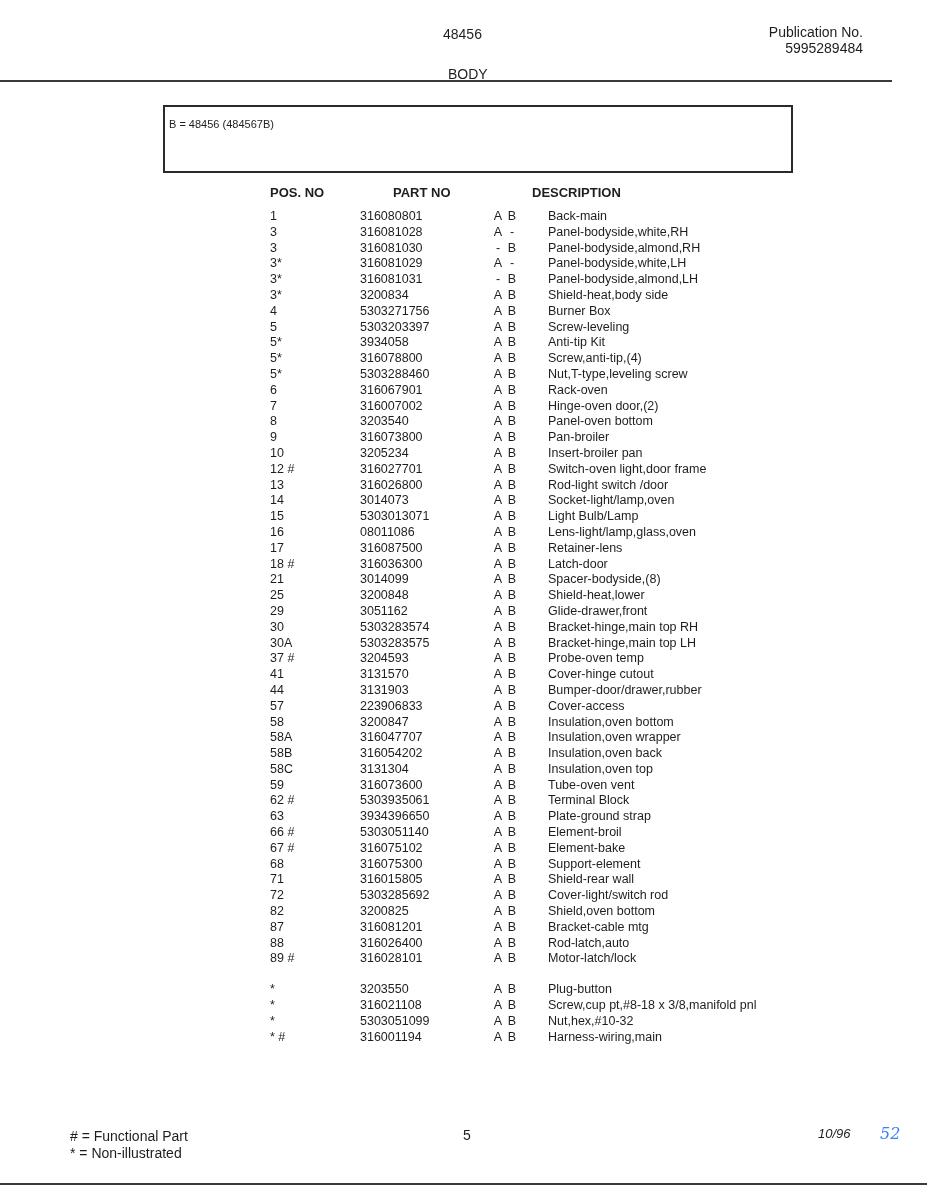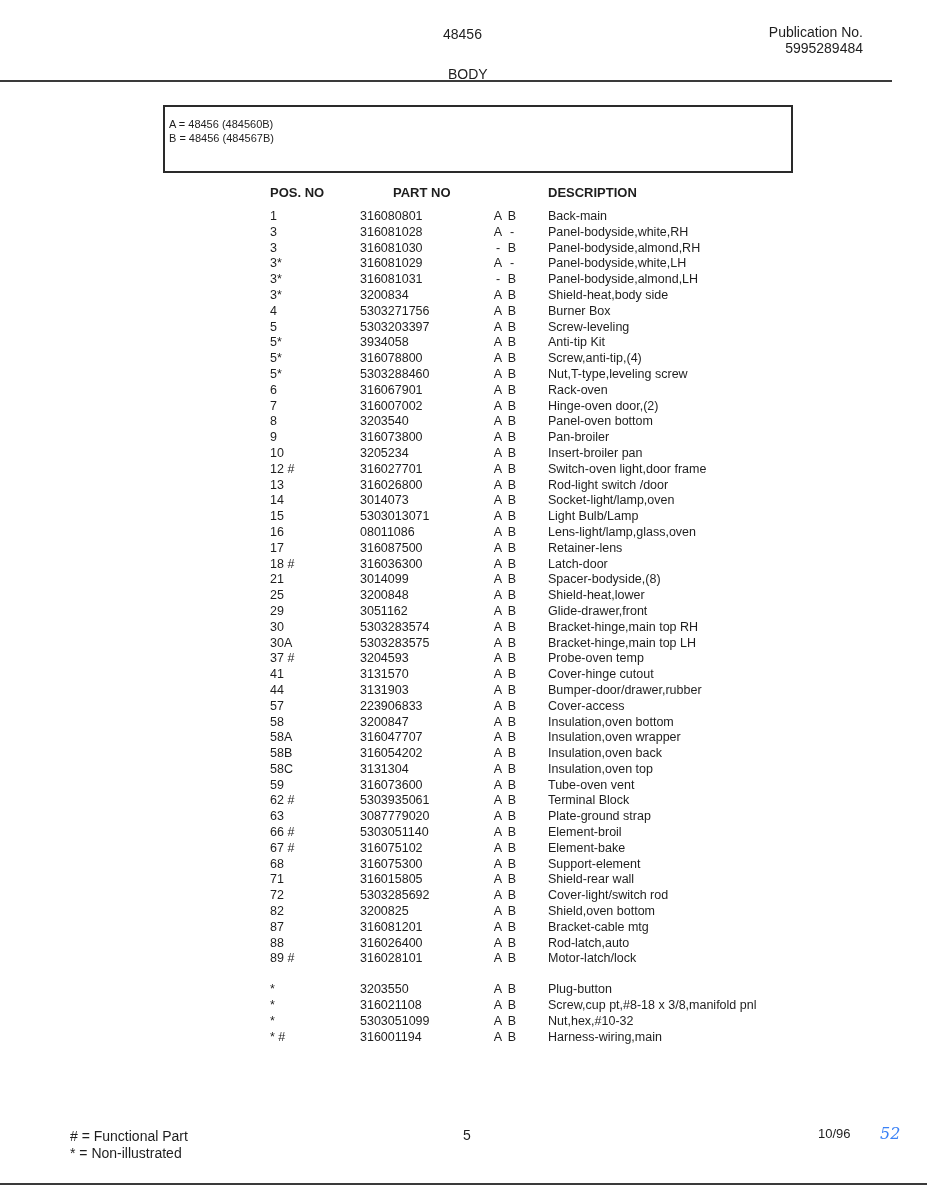--- a/index.html
+++ b/index.html
@@ -9,49 +9,48 @@
   .model { left: 443px; top: 26px; font-size: 14px; }
   .pub { right: 64px; top: 24px; font-size: 14px; text-align: right; line-height: 16px; }
   .section { left: 448px; top: 66px; font-size: 14px; }
   .rule-top { left: 0; top: 80px; width: 892px; height: 2px; background: #3a3a3a; }
   .legend-box { left: 163px; top: 105px; width: 626px; height: 64px; border: 2px solid #2a2a2a; border-right-width: 2px; }
   .legend-line { font-size: 11px; line-height: 14px; margin-left: 4px; }
   .legend-box .inner { padding-top: 10px; }
   .hdr { top: 185px; font-size: 13px; font-weight: bold; }
   .hdr-pos { left: 270px; }
   .hdr-part { left: 393px; }
-  .hdr-desc { left: 548px; }
+  .hdr-desc { left: 532px; }
   .table { left: 270px; top: 209px; width: 560px; }
   .row { height: 15.8px; position: relative; font-size: 12.5px; line-height: 15.8px; white-space: nowrap; }
   .row.gap { margin-top: 15px; }
   .c-pos { position: absolute; left: 0; width: 60px; }
   .c-part { position: absolute; left: 90px; width: 112px; }
   .c-a { position: absolute; left: 222px; width: 12px; text-align: center; }
   .c-b { position: absolute; left: 236px; width: 12px; text-align: center; }
   .c-desc { position: absolute; left: 278px; }
   .foot-legend { left: 70px; top: 1128px; font-size: 14px; line-height: 17px; }
   .page-num { left: 463px; top: 1127px; font-size: 14px; }
-  .date { left: 818px; top: 1126px; font-size: 13px; }
+  .date { left: 818px; top: 1126px; font-size: 13px; font-style: italic; }
   .handwrite { left: 880px; top: 1124px; font-size: 16px; font-style: italic; color: #3b82f6; font-family: "DejaVu Serif", serif; }
   .rule-bottom { left: 0; top: 1183px; width: 927px; height: 2px; background: #3a3a3a; }
 </style>
 </head>
 <body>
 
 <div class="abs model">48456</div>
 <div class="abs pub">
   <div>Publication No.</div>
   <div>5995289484</div>
 </div>
 <div class="abs section">BODY</div>
 <div class="abs rule-top"></div>
 
 <div class="abs legend-box">
   <div class="inner">
-    <div class="legend-line">A  =  48456 (484560B)</div>
     <div class="legend-line">B  =  48456 (484567B)</div>
   </div>
 </div>
 
 <div class="abs hdr hdr-pos">POS. NO</div>
 <div class="abs hdr hdr-part">PART NO</div>
 <div class="abs hdr hdr-desc">DESCRIPTION</div>
 
 <div class="abs table" id="parts-table">
     <div class="row">
@@ -315,21 +314,21 @@
     </div>
     <div class="row">
       <span class="c-pos">62 #</span>
       <span class="c-part">5303935061</span>
       <span class="c-a">A</span>
       <span class="c-b">B</span>
       <span class="c-desc">Terminal Block</span>
     </div>
     <div class="row">
       <span class="c-pos">63</span>
-      <span class="c-part">3087779020</span>
+      <span class="c-part">3934396650</span>
       <span class="c-a">A</span>
       <span class="c-b">B</span>
       <span class="c-desc">Plate-ground strap</span>
     </div>
     <div class="row">
       <span class="c-pos">66 #</span>
       <span class="c-part">5303051140</span>
       <span class="c-a">A</span>
       <span class="c-b">B</span>
       <span class="c-desc">Element-broil</span>

